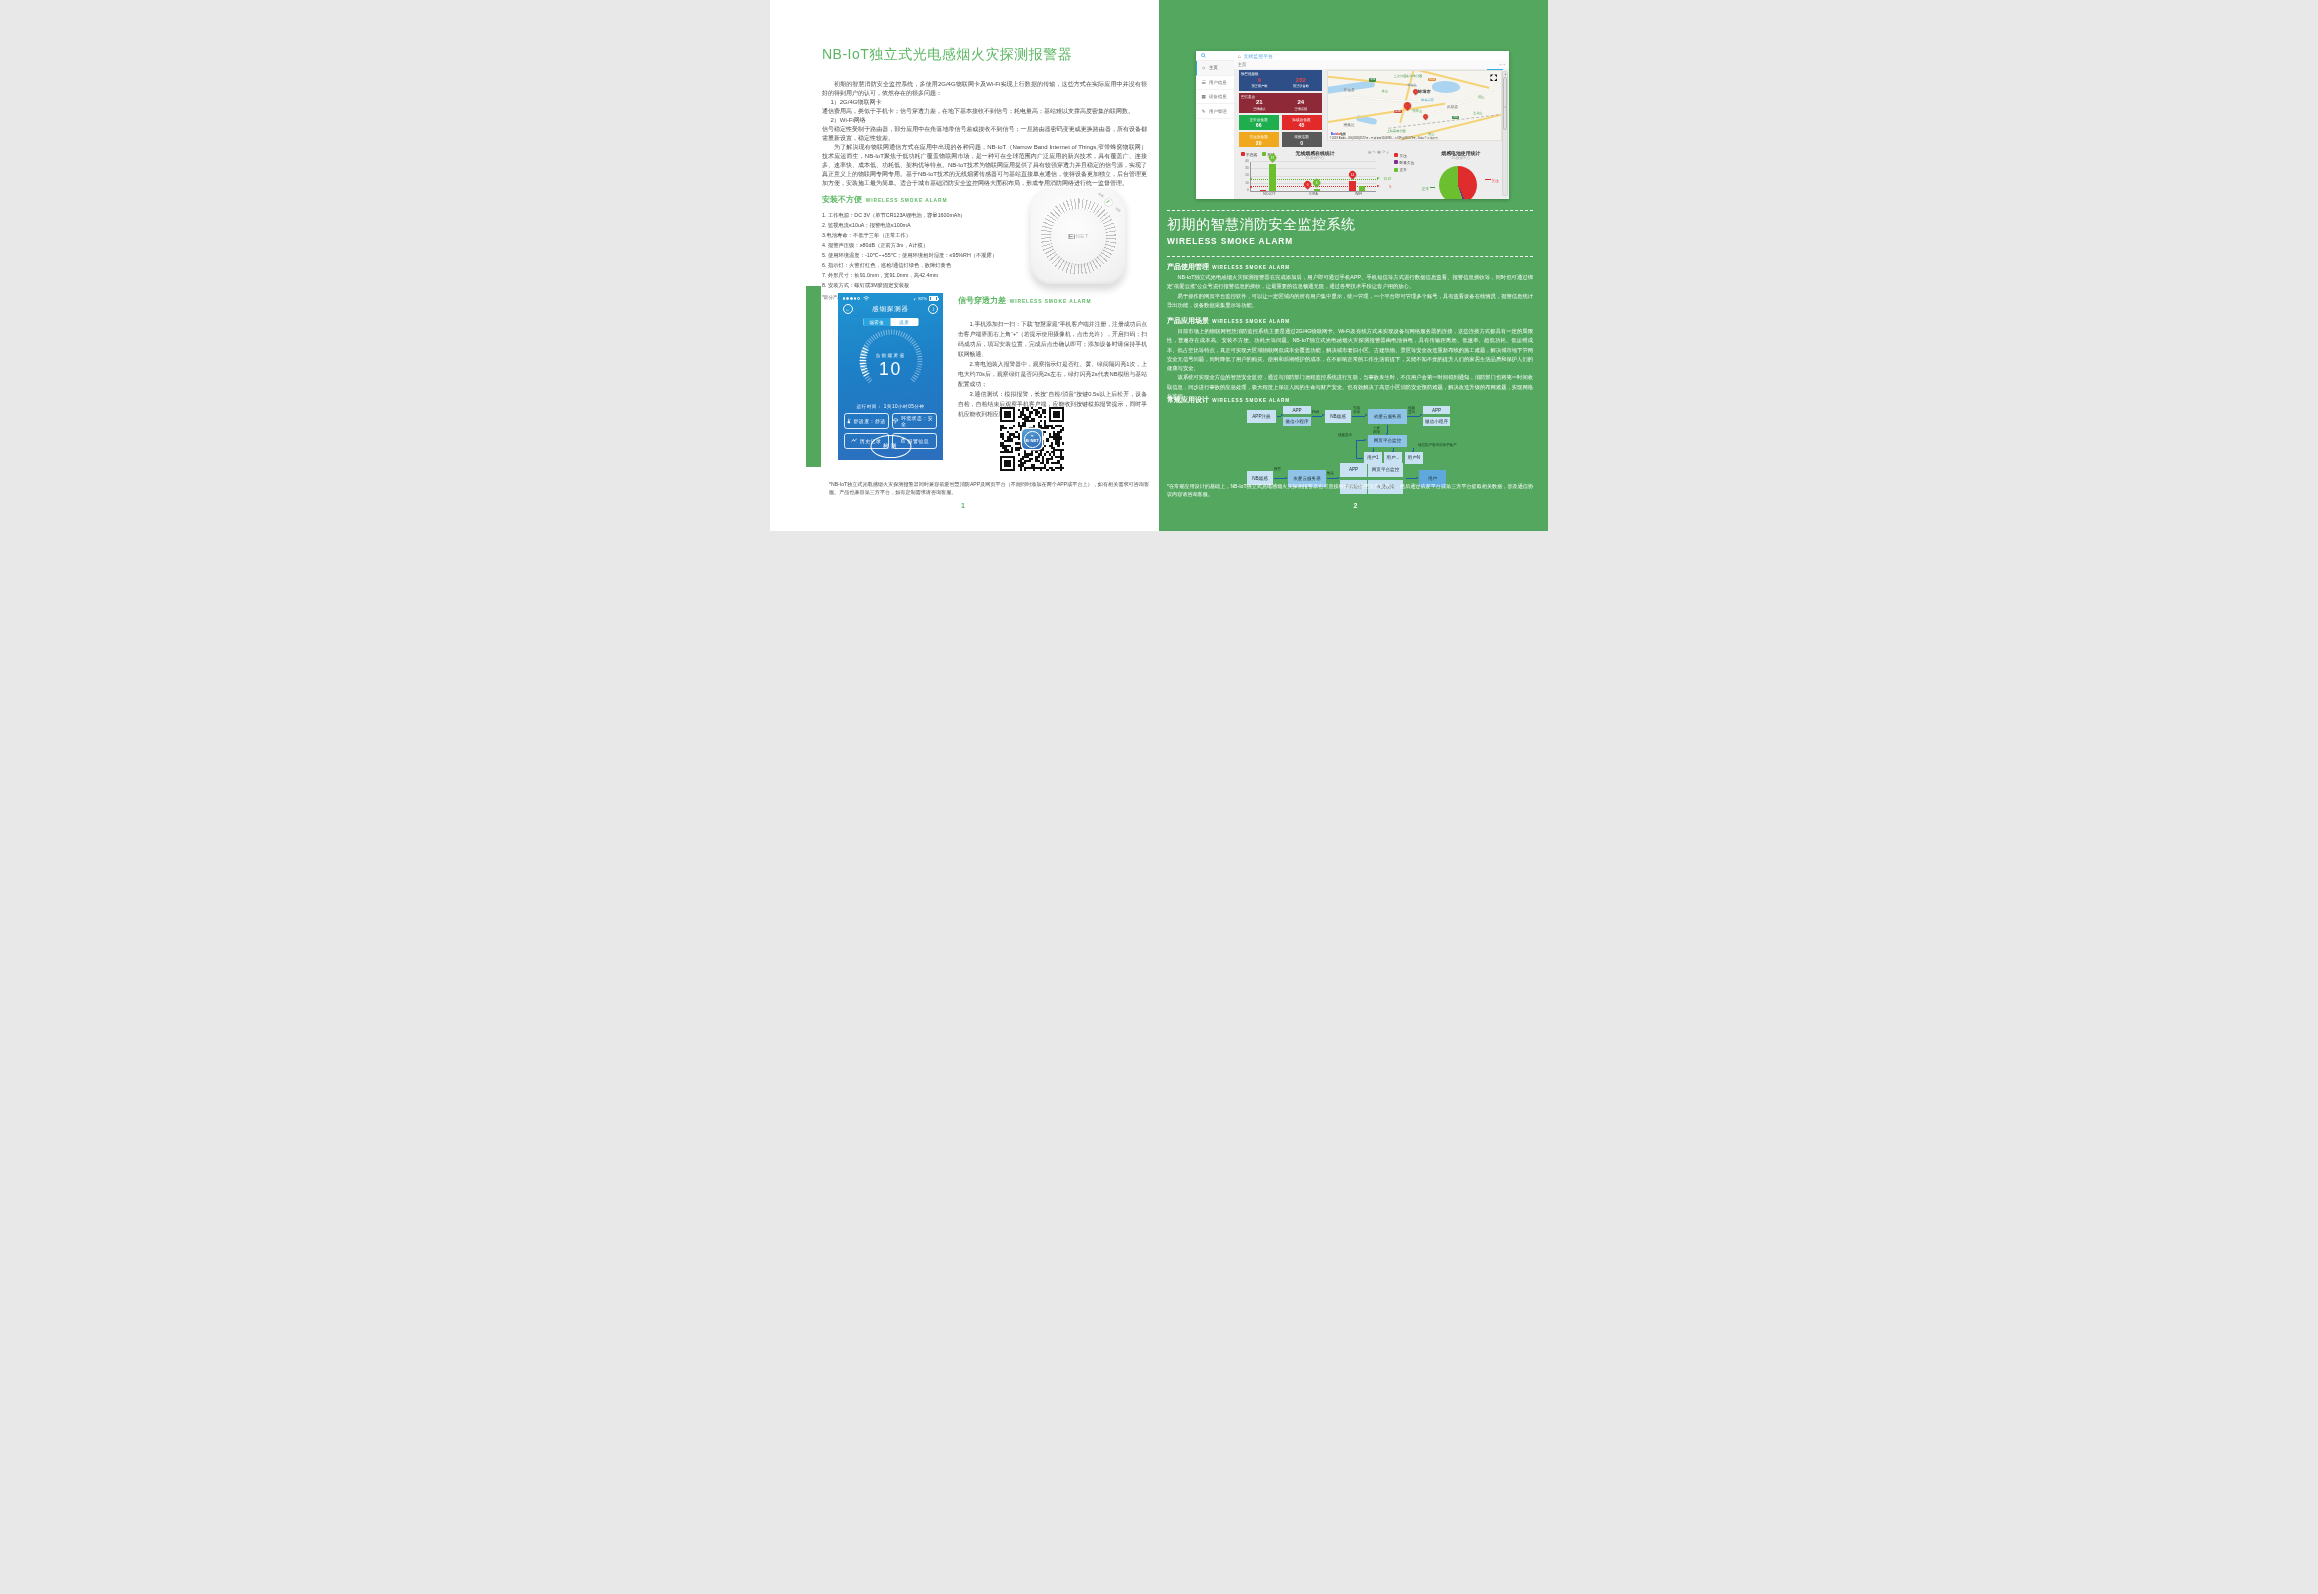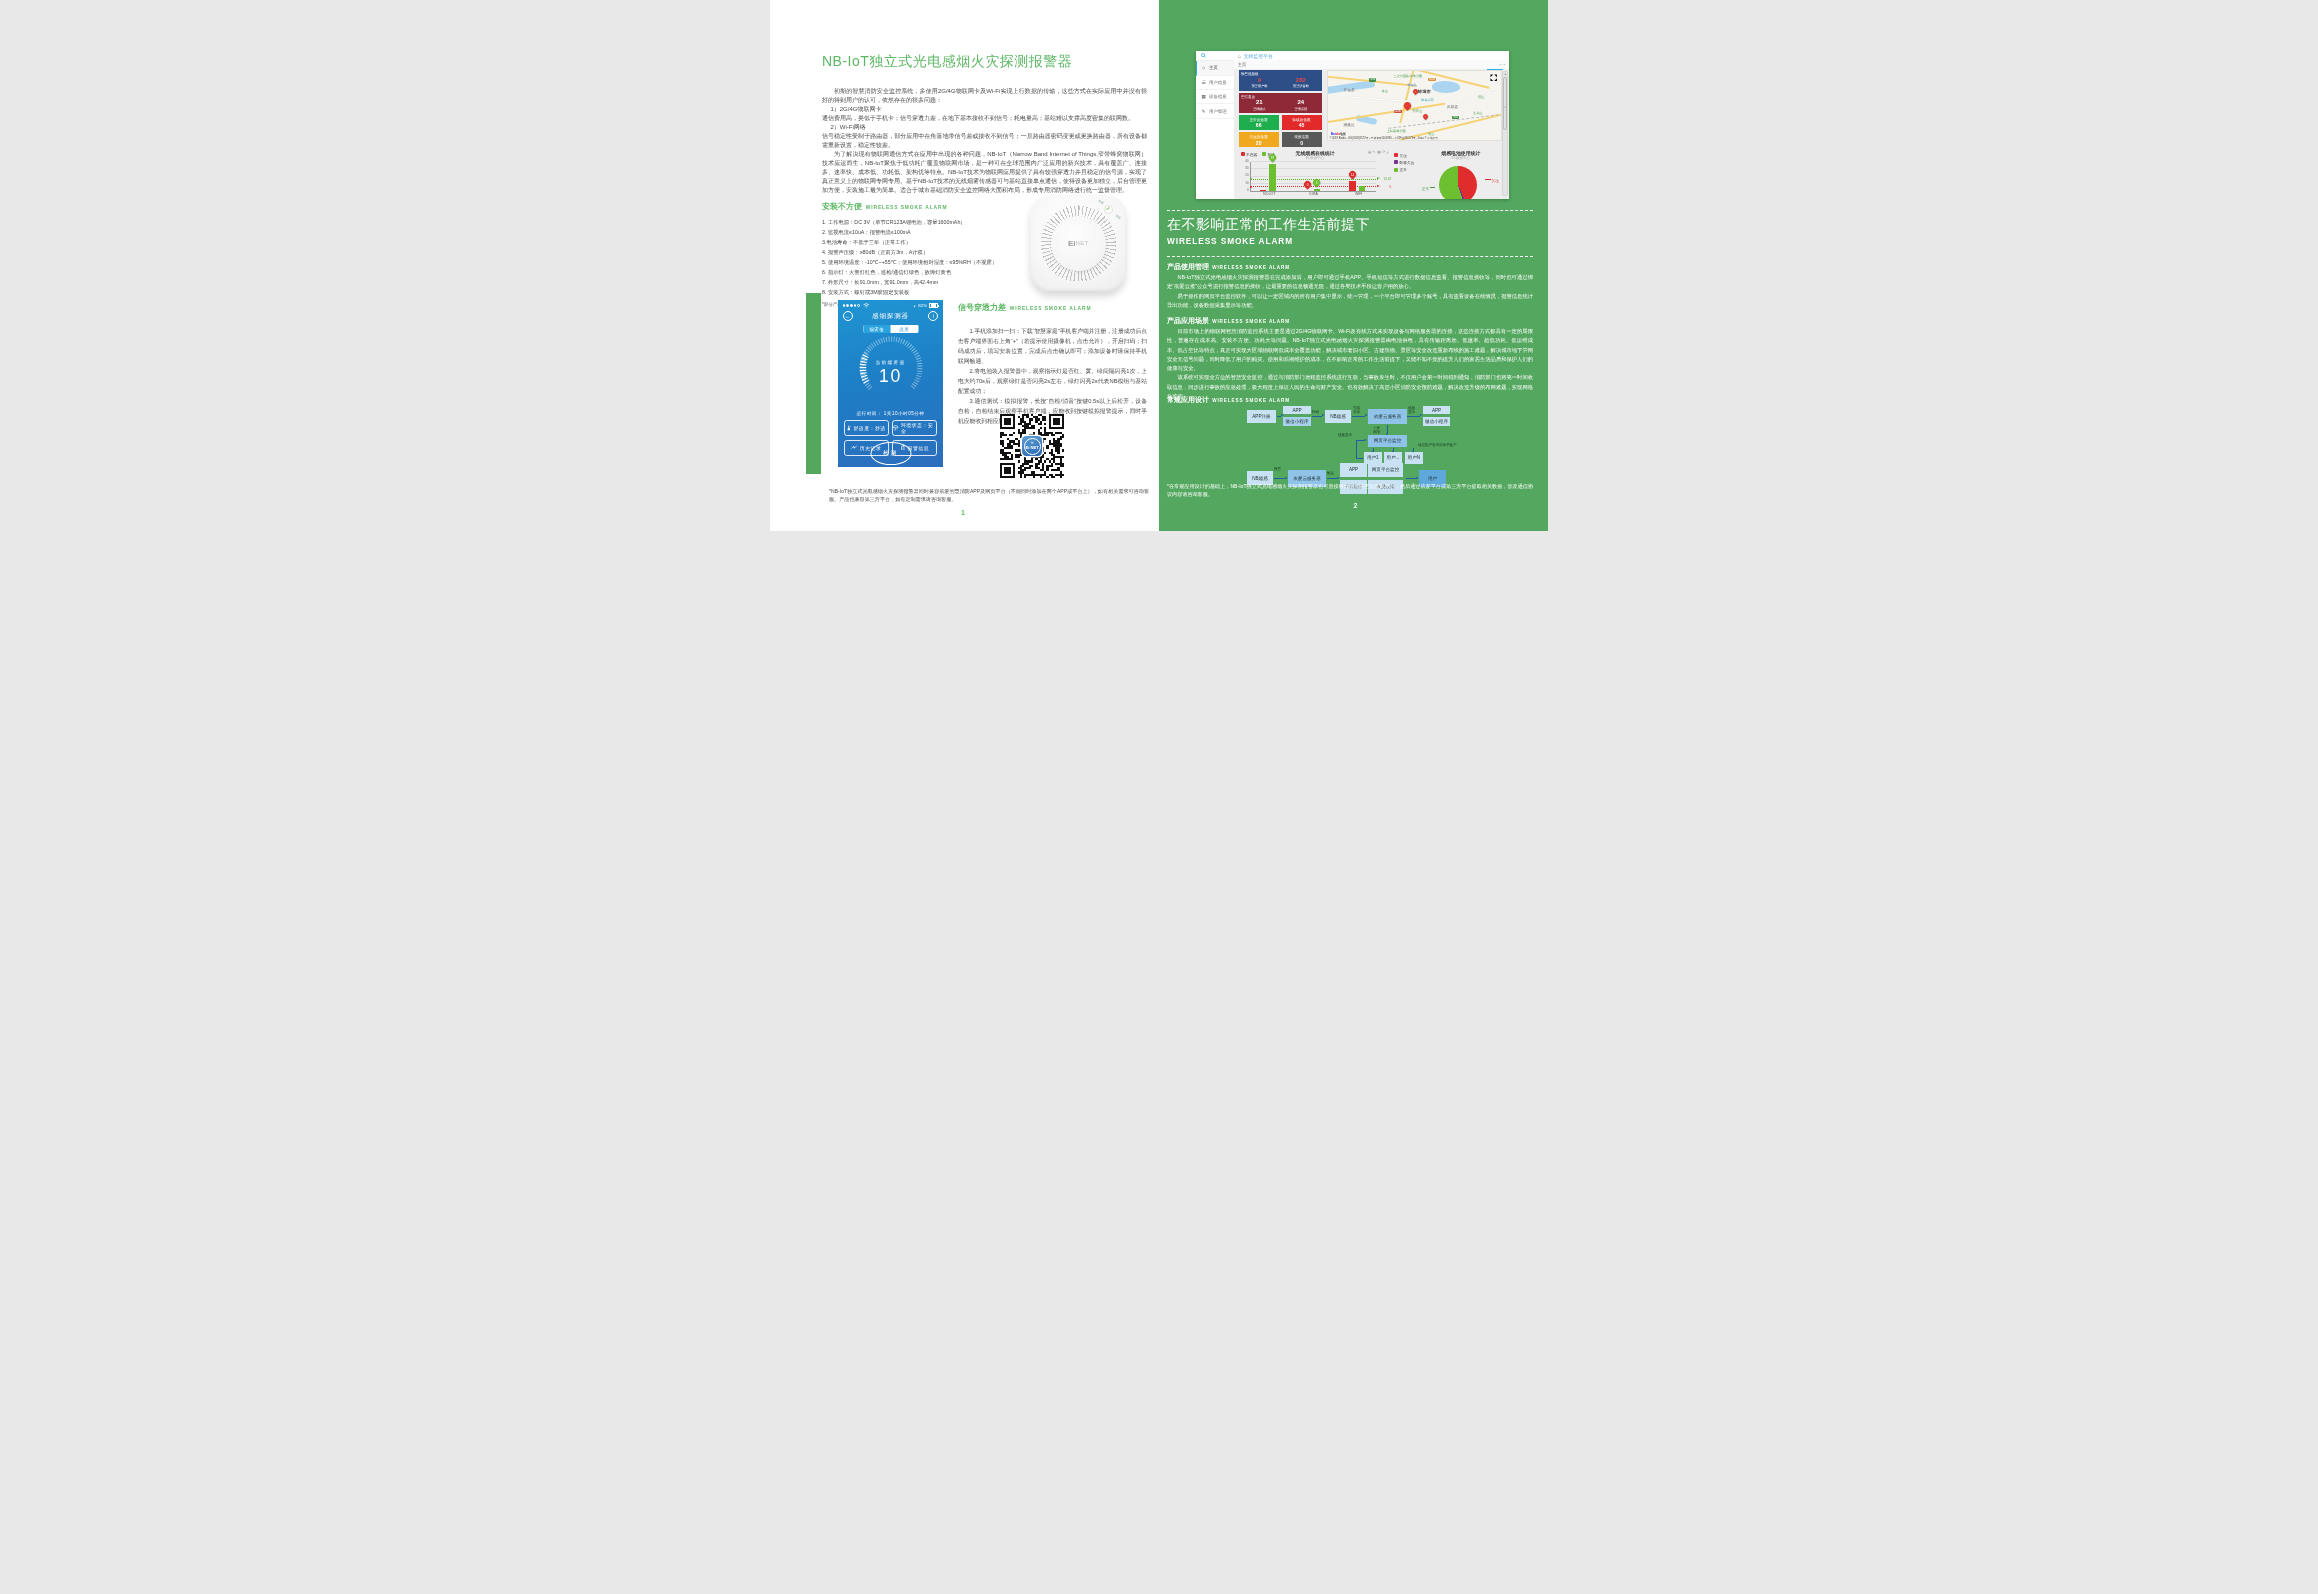--- a/index.html
+++ b/index.html
@@ -1,18 +1,18 @@
 <!DOCTYPE html>
 <html style="font-size:7.4px"><head>
 <meta charset="utf-8">
 <style>
   html,body{margin:0;padding:0;background:#e8e8e8;font-family:"Liberation Sans","DejaVu Sans",sans-serif;}
   .sheet{position:relative;width:778px;height:531px;background:#fff;margin:0 auto;overflow:hidden;}
   
-  .page-left{position:absolute;left:0;top:7px;width:389px;height:531px;background:#fff;}
+  .page-left{position:absolute;left:0;top:0;width:389px;height:531px;background:#fff;}
   .lp-title{position:absolute;left:52px;top:46px;font-size:14px;color:#5cb763;letter-spacing:0.5px;white-space:nowrap;}
   .intro{position:absolute;left:52px;top:80px;width:325px;font-size:6px;line-height:9px;color:#4a4a4a;text-align:justify;}
   .intro p{margin:0;}
   .intro p.ind{text-indent:2em;}
   .intro p.li{padding-left:1.4em;}
   .sec-h{position:absolute;white-space:nowrap;}
   .sec-h .zh{font-size:8px;font-weight:bold;color:#5cb763;}
   .sec-h .en{font-size:4.9px;font-weight:bold;color:#5cb763;letter-spacing:0.9px;margin-left:3.7px;}
   .specs{position:absolute;left:52px;top:210px;width:210px;font-size:5.3px;line-height:10px;color:#474747;}
   .specs div{white-space:nowrap;}
@@ -834,21 +834,21 @@
         <div class="vscroll">
             <span class="up">▲</span>
             <div class="thumb">
               <span class="grip">≡</span>
             </div>
           </div>
       </div>
     </div>
 
     <div class="dashed" style="top:210px;"></div>
-    <div class="rp-title">在不影响正常的工作生活前提下</div>
+    <div class="rp-title">初期的智慧消防安全监控系统</div>
     <div class="rp-sub">WIRELESS SMOKE ALARM</div>
     <div class="dashed" style="top:256px;"></div>
 
     <div class="rsec-h" style="top:262px;">
       <span class="zh">产品使用管理</span><span class="en">WIRELESS SMOKE ALARM</span>
     </div>
     <div class="rpara" style="top:273px;">
       <p>NB-IoT独立式光电感烟火灾探测报警器在完成添加后，用户即可通过手机APP、手机短信等方式进行数据信息查看、报警信息接收等，同时也可通过绑定“依爱云推”公众号进行报警信息的接收，让最重要的信息畅通无阻，通过各类技术手段让客户用的放心。</p>
       <p>易于操作的网页平台监控软件，可以让一定区域内的所有用户集中显示，统一管理，一个平台即可管理多个账号，具有查看设备在线情况，报警信息统计导出功能，设备数据采集显示等功能。</p>
     </div>

